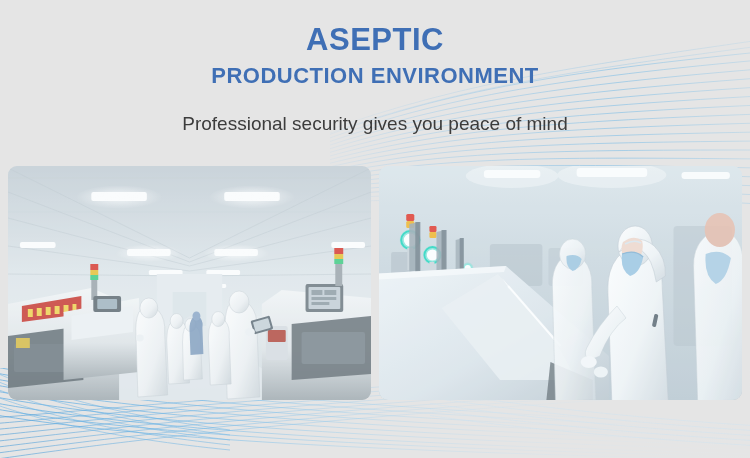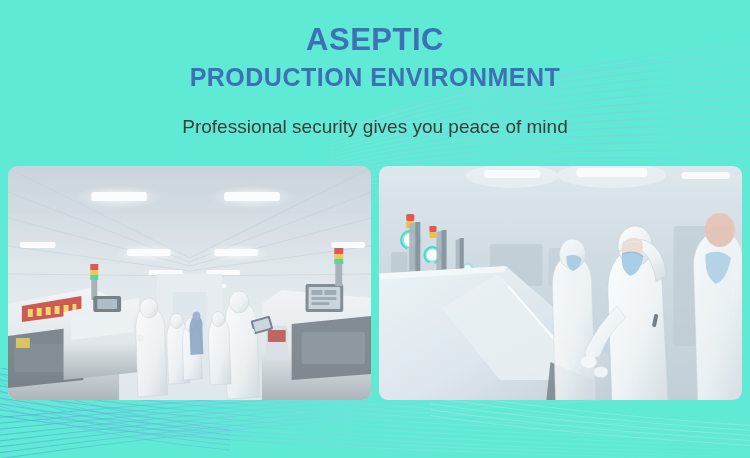--- a/index.html
+++ b/index.html
@@ -8,21 +8,21 @@
     padding: 0;
     background: #ffffff;
   }
   body {
     font-family: "Liberation Sans", sans-serif;
   }
   .stage {
     position: relative;
     width: 750px;
     height: 458px;
-    background: #5eead4;
+    background: #e5e5e5;
     overflow: hidden;
   }
 
   
   .wave-layer {
     position: absolute;
     pointer-events: none;
   }
   .wave-top-right {
     top: 0;
@@ -57,21 +57,21 @@
     padding-top: 22px;
     font-size: 31px;
     font-weight: bold;
     letter-spacing: 0.5px;
     color: #3f6fb5;
     line-height: 1.18;
   }
   .title-line2 {
     margin: 0;
     padding-top: 4px;
-    font-size: 25px;
+    font-size: 22px;
     font-weight: bold;
     letter-spacing: 0.5px;
     color: #3f6fb5;
     line-height: 1.18;
   }
   .subtitle {
     margin: 12px;
     padding-top: 12px;
     font-size: 19px;
     font-weight: normal;

